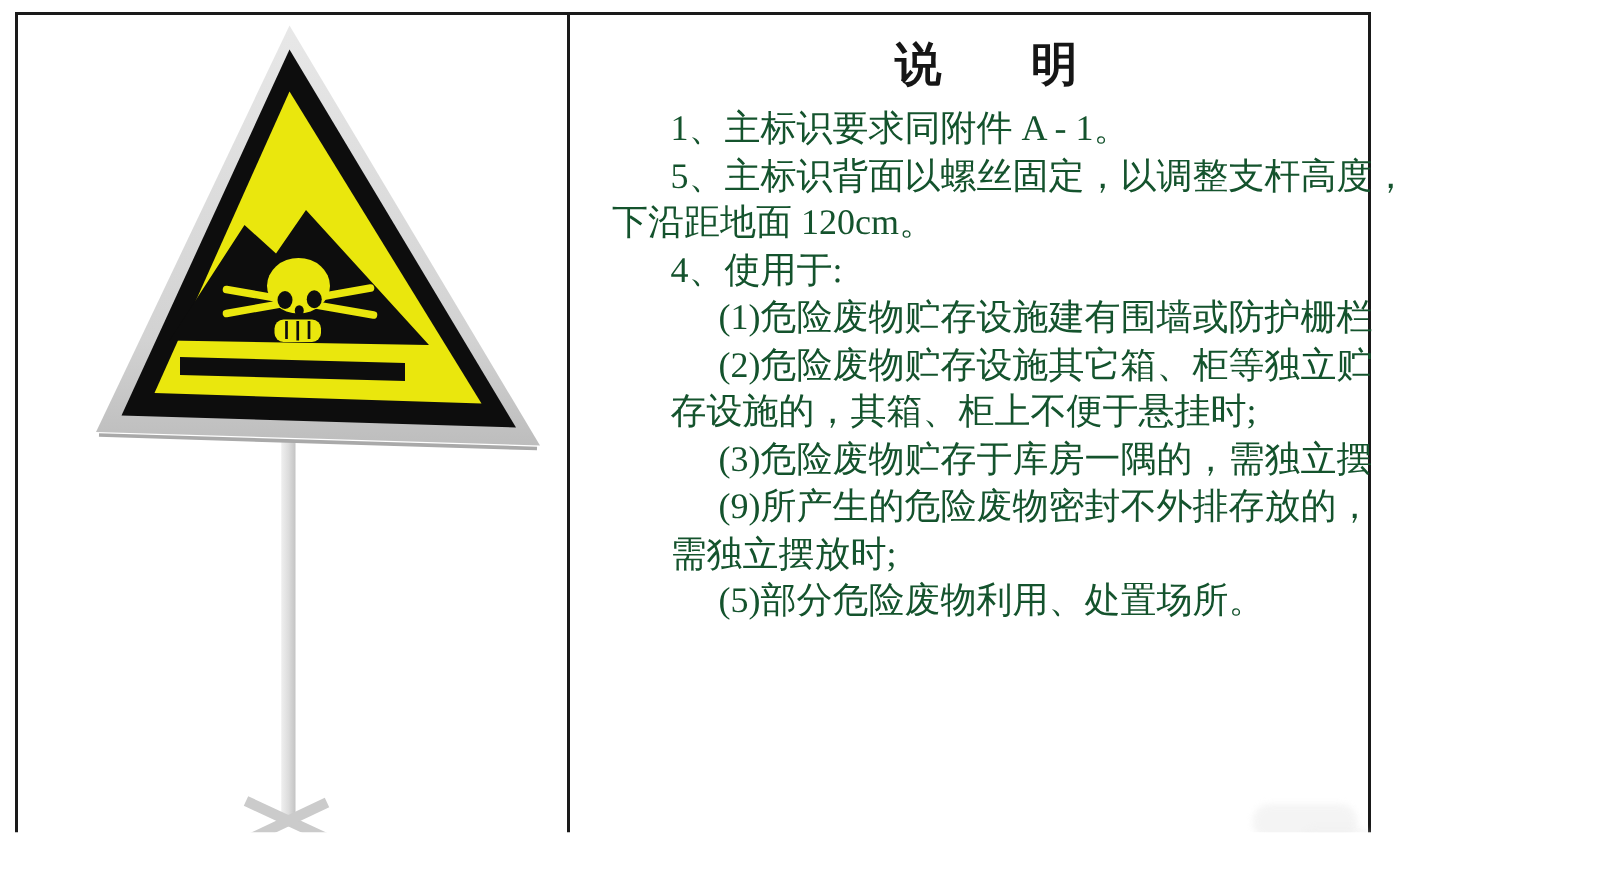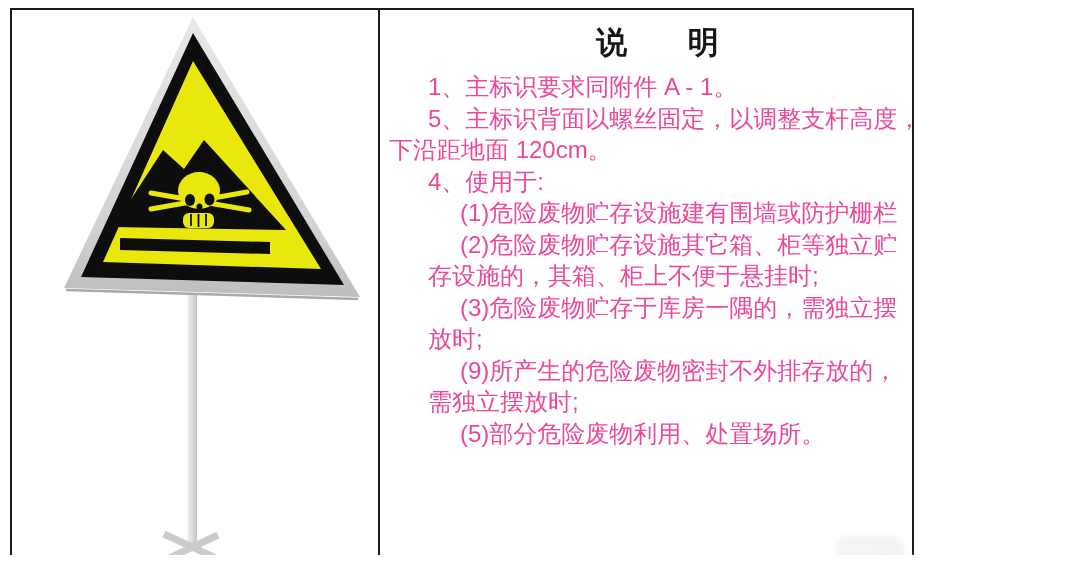--- a/index.html
+++ b/index.html
@@ -1,35 +1,35 @@
 <!DOCTYPE html>
 <html><head>
 <meta charset="utf-8">
 <style>
   html,body{margin:0;padding:0;background:#ffffff;}
   .page{
     position:relative;width:1080px;height:555px;background:#ffffff;overflow:hidden;
-    font-family:Liberation Sans, sans-serif;color:#1f1f1f;
+    font-family:Liberation Serif, serif;color:#1f1f1f;
   }
   .frame{
     position:absolute;left:10px;top:8px;width:904px;height:571px;
     border:2px solid #1a1a1a;box-sizing:border-box;background:#ffffff;
   }
   .divider{
     position:absolute;left:378px;top:8px;width:2px;height:571px;background:#1a1a1a;
   }
   .sign-svg{position:absolute;left:0;top:0;}
   .notes-title{
     position:absolute;left:392px;top:22px;width:533px;
     text-align:center;font-size:31px;font-weight:700;color:#161616;
     letter-spacing:2px;word-spacing:48px;white-space:nowrap;
   }
   .notes-lines{
-    position:absolute;left:389px;top:71px;width:524px;
-    font-size:24px;line-height:31.5px;color:#ec4899;
+    position:absolute;left:408px;top:71px;width:524px;
+    font-size:24px;line-height:31.5px;color:#14532d;
   }
   .line{white-space:nowrap;}
   .line.flush{padding-left:0;}
   .line.num{padding-left:39px;}
   .line.sub{padding-left:71px;}
   .watermark{
     position:absolute;left:835px;top:536px;width:70px;height:24px;
     background:#ececec;border-radius:12px;opacity:.55;filter:blur(2px);
   }
   .watermark2{
@@ -99,21 +99,20 @@
 
   <div class="notes-lines">
     <div class="line num">1、主标识要求同附件 A - 1。</div>
     <div class="line num">5、主标识背面以螺丝固定，以调整支杆高度，</div>
     <div class="line flush">下沿距地面 120cm。</div>
     <div class="line num">4、使用于:</div>
     <div class="line sub">(1)危险废物贮存设施建有围墙或防护栅栏</div>
     <div class="line sub">(2)危险废物贮存设施其它箱、柜等独立贮</div>
     <div class="line num">存设施的，其箱、柜上不便于悬挂时;</div>
     <div class="line sub">(3)危险废物贮存于库房一隅的，需独立摆</div>
-    <div class="line num">放时;</div>
     <div class="line sub">(9)所产生的危险废物密封不外排存放的，</div>
     <div class="line num">需独立摆放时;</div>
     <div class="line sub">(5)部分危险废物利用、处置场所。</div>
   </div>
 
   <div class="watermark"></div>
   <div class="watermark2"></div>
 
 </div>
 

